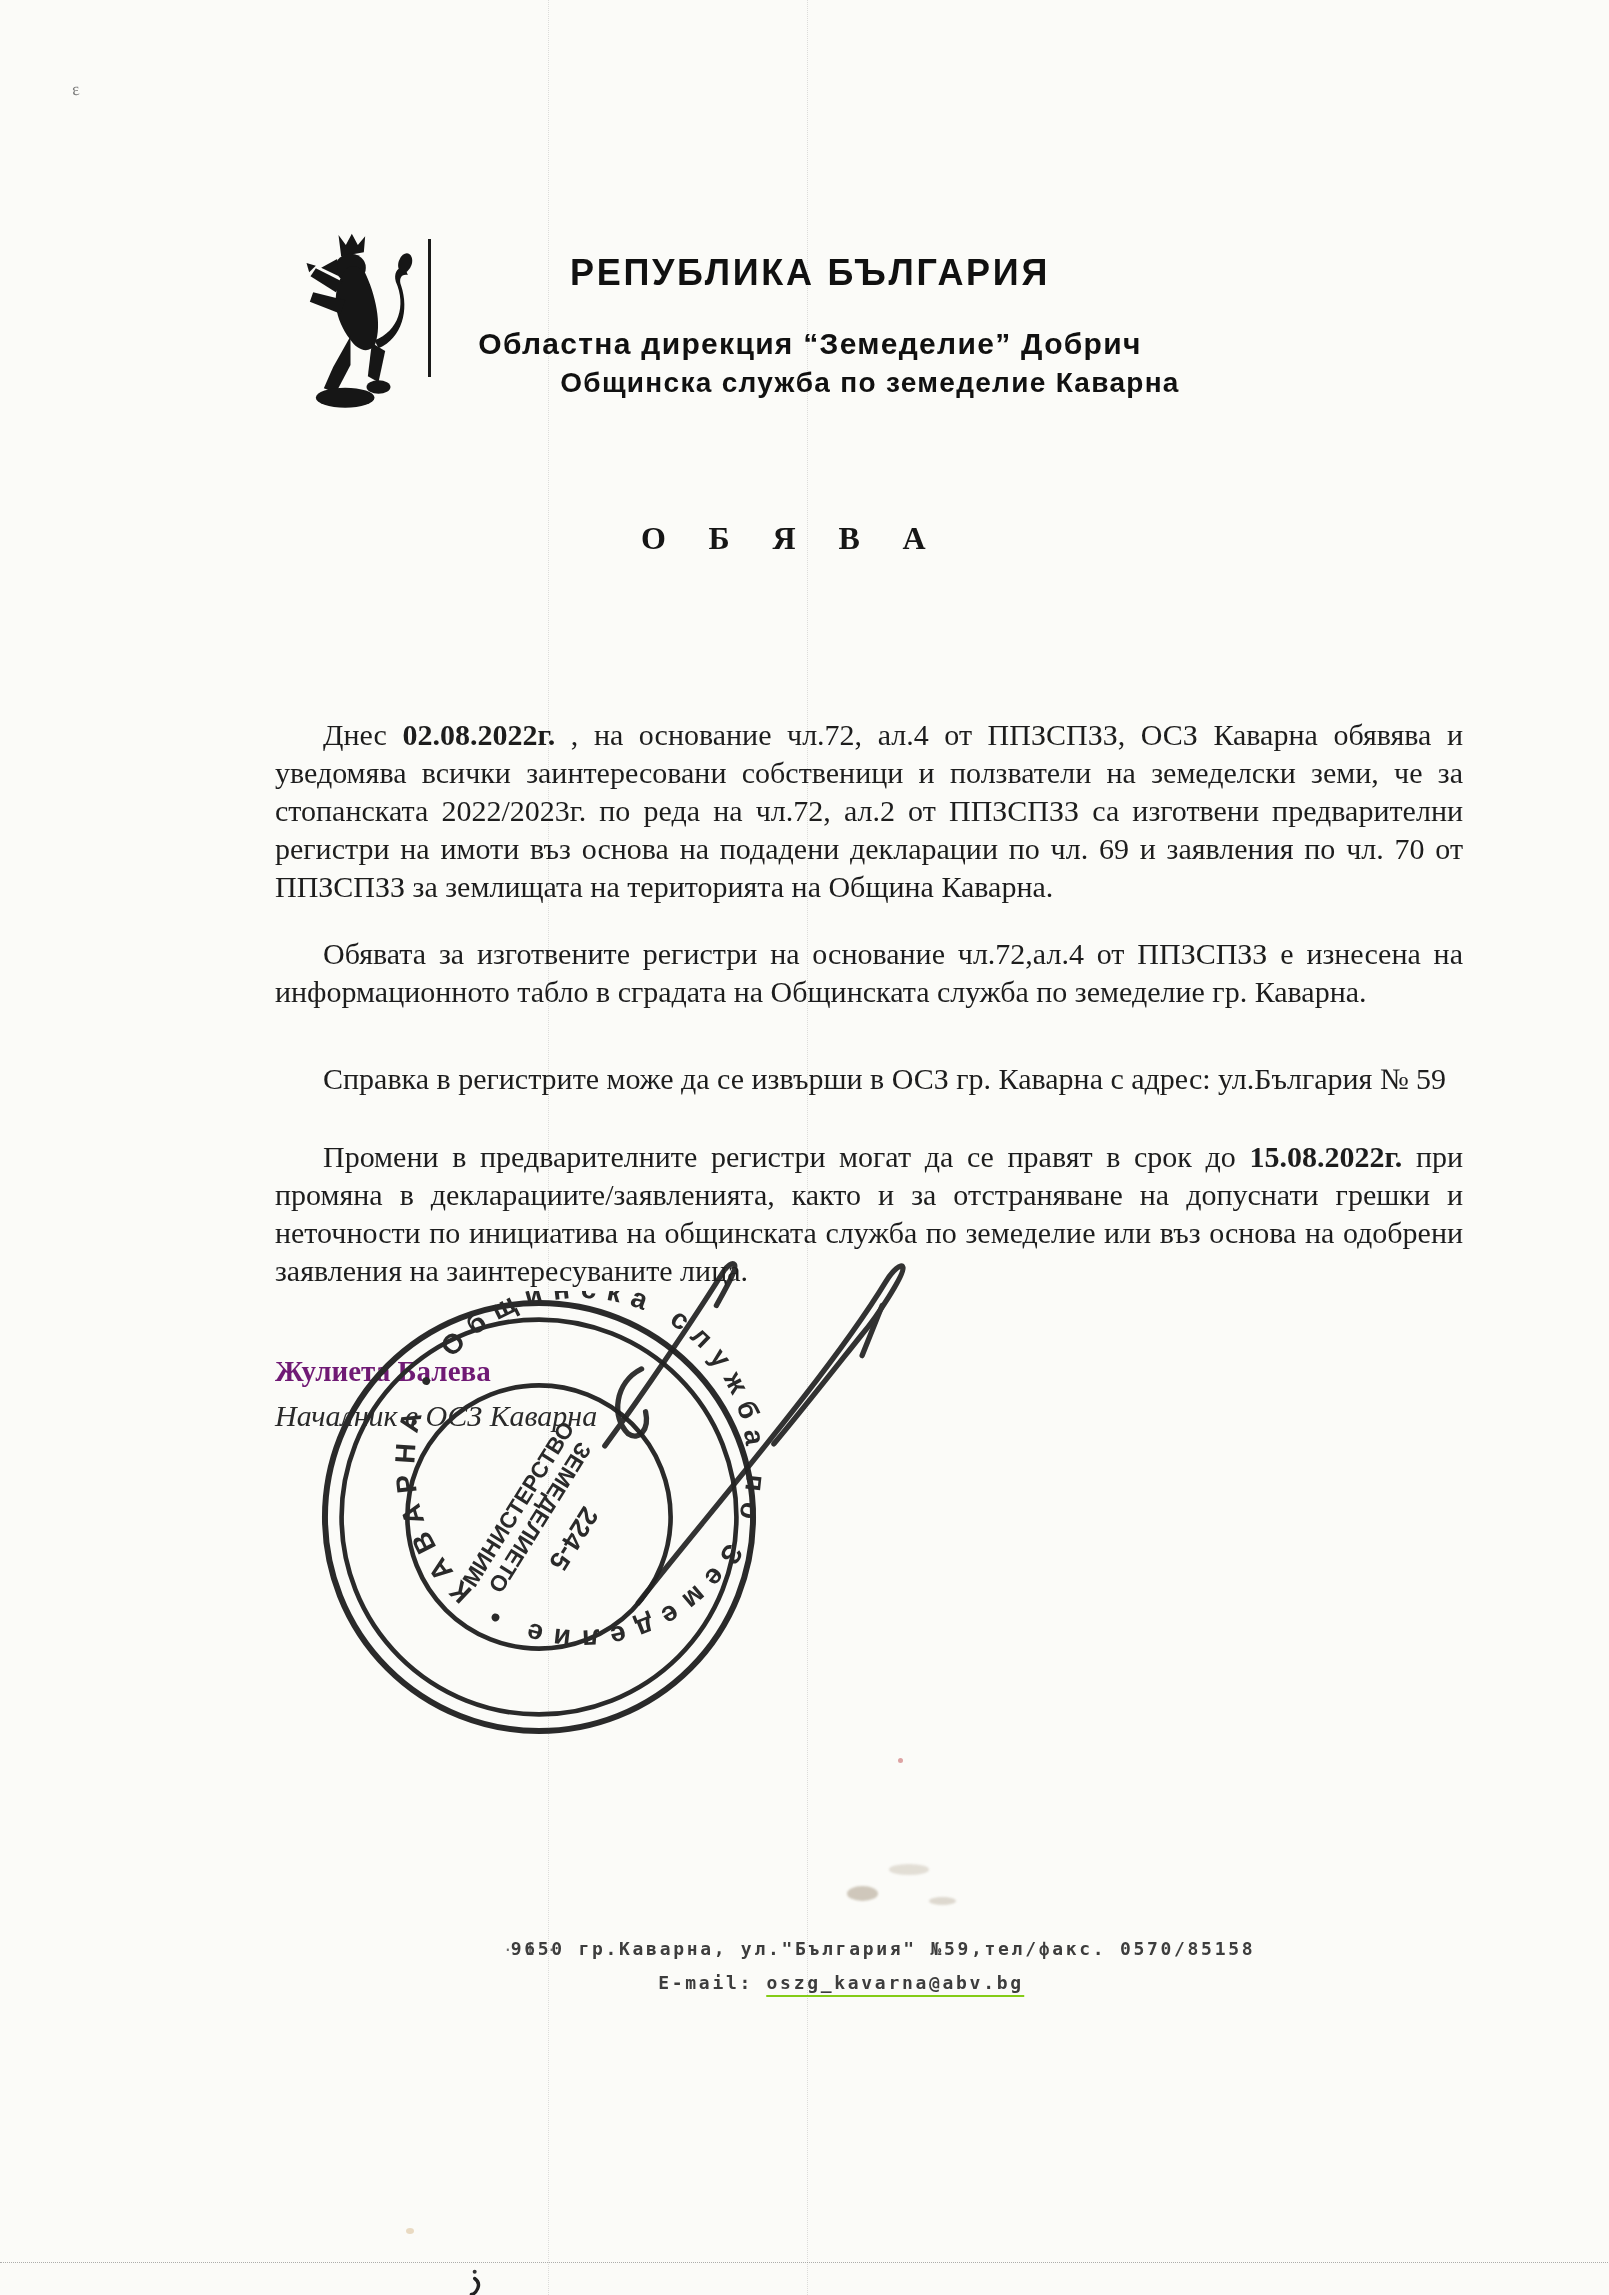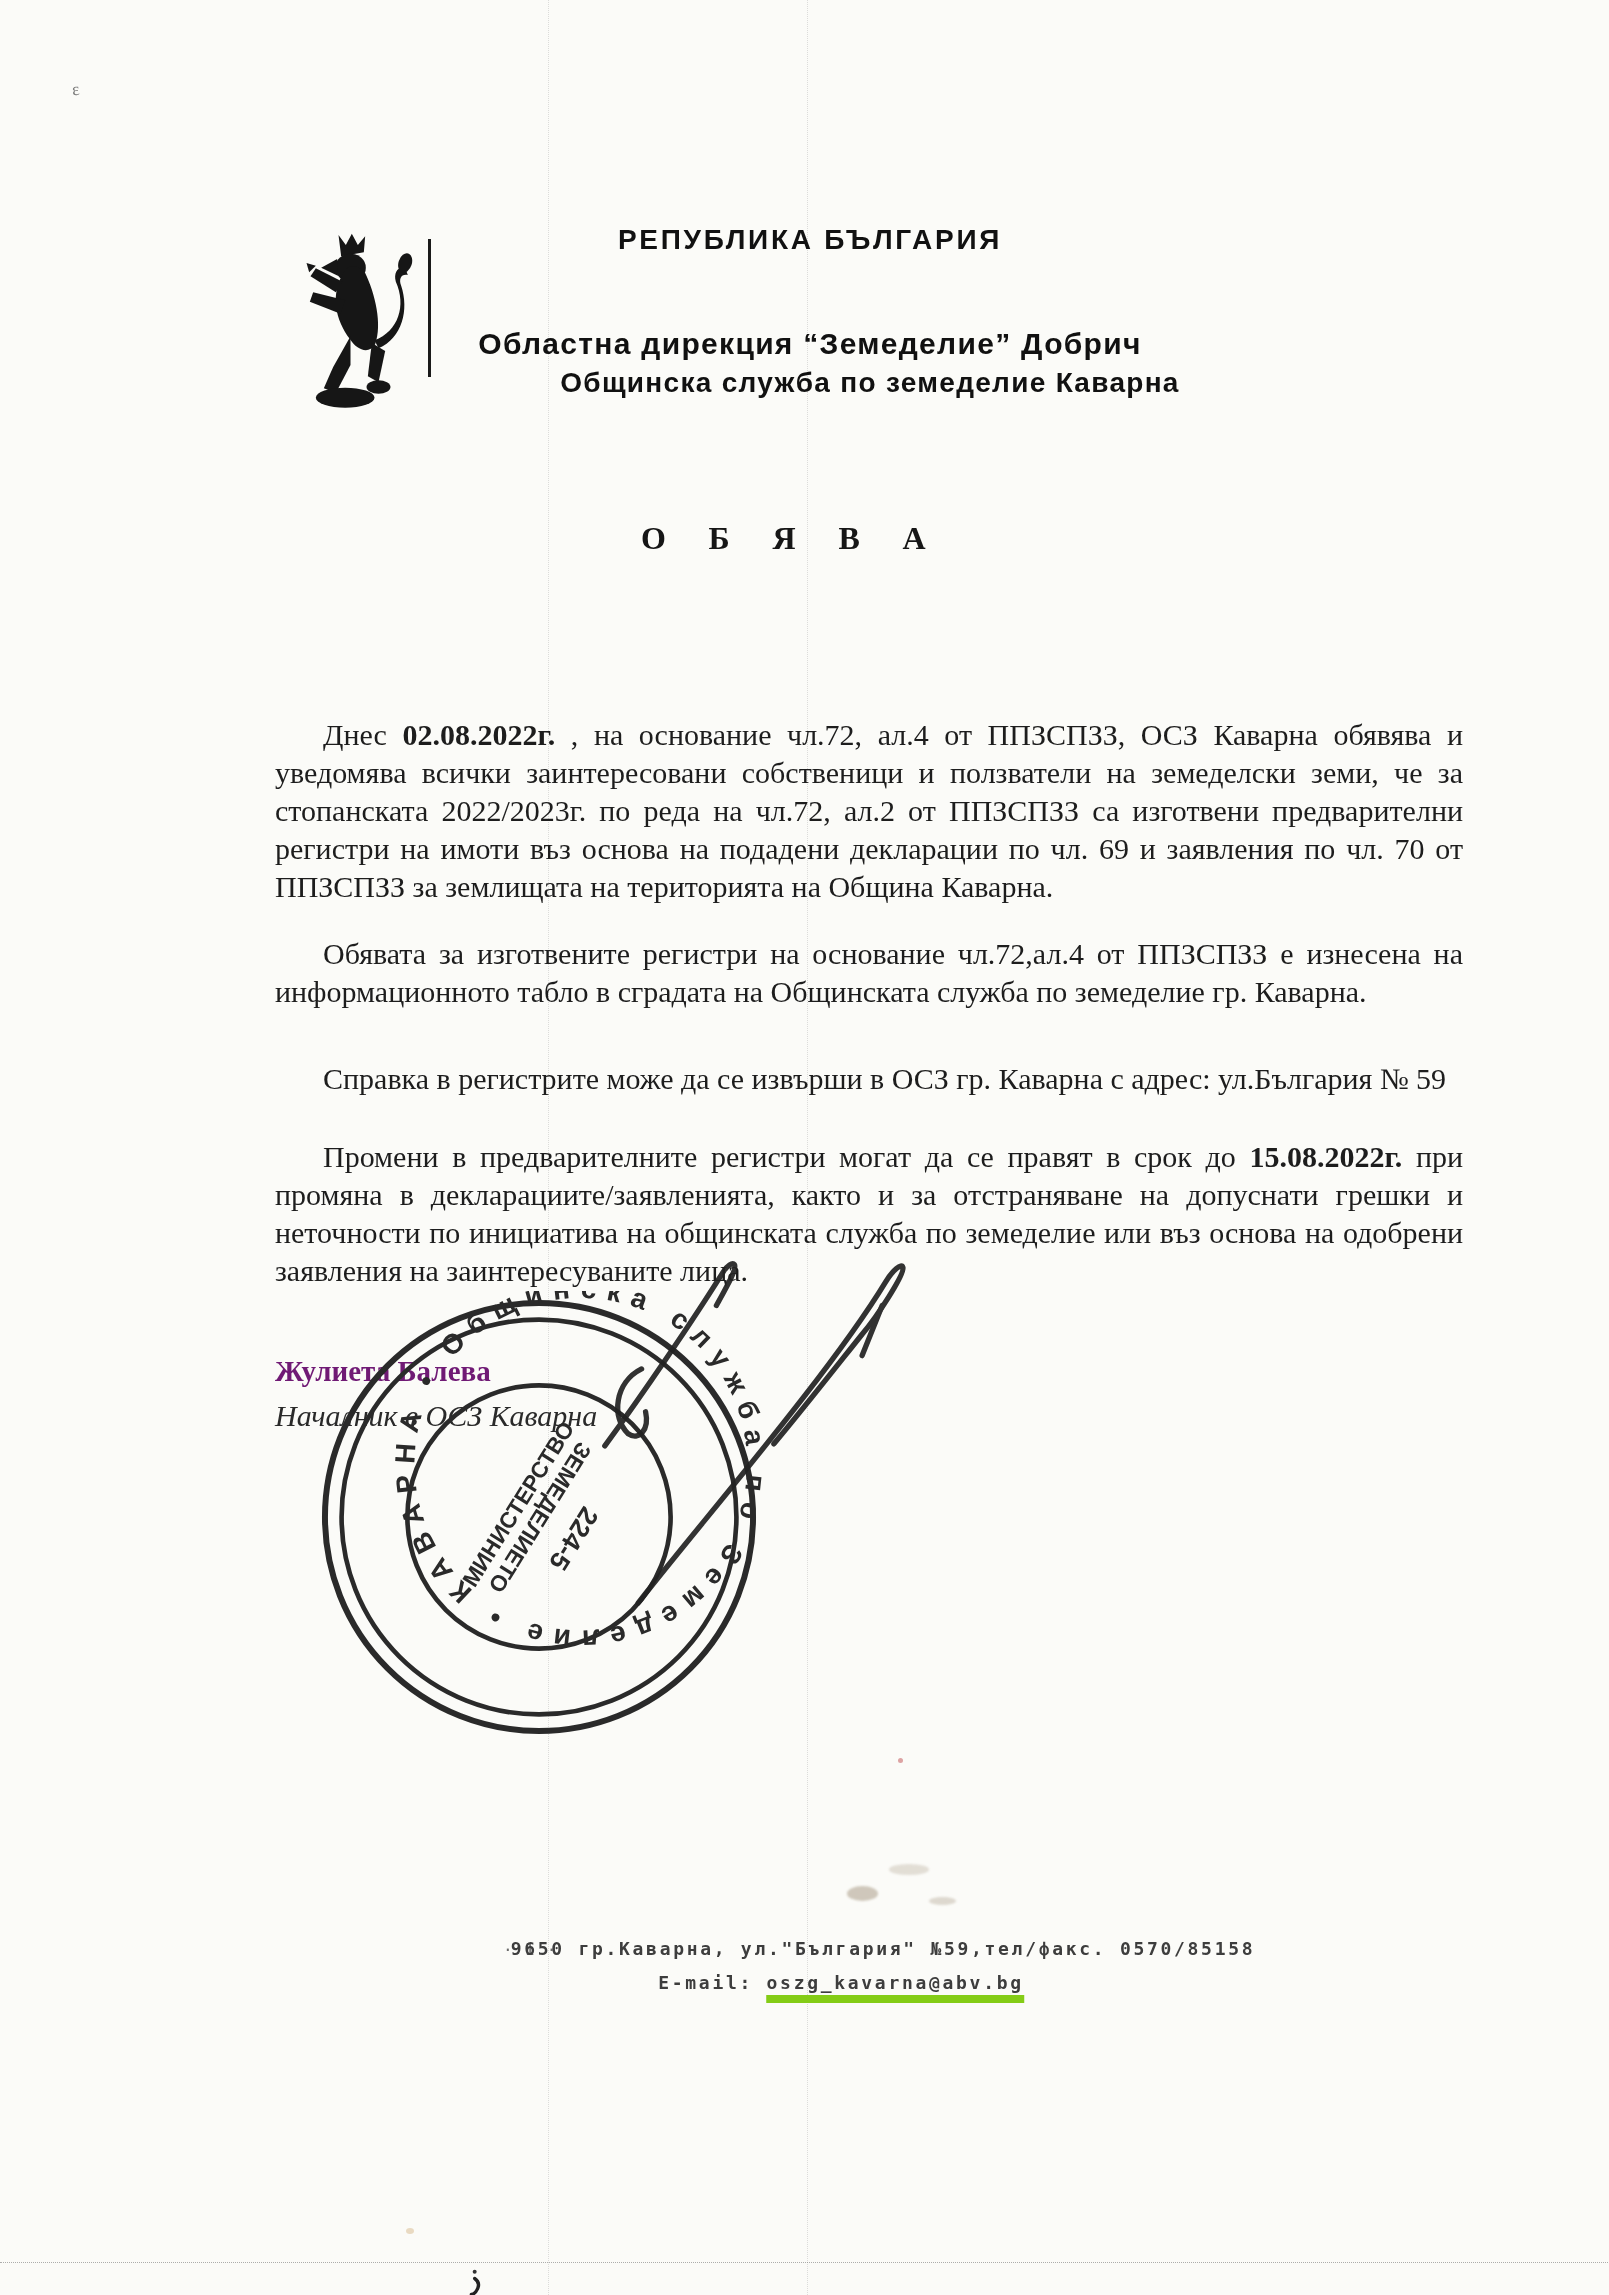--- a/index.html
+++ b/index.html
@@ -11,21 +11,21 @@
     font-family:"Liberation Serif", serif;
     color:#1c1c1c;
   }
   
   .scanline-v{position:absolute;top:0;height:2295px;width:0;border-left:1.3px dotted rgba(140,140,140,.28);}
   .scanline-h{position:absolute;left:0;width:1610px;height:0;border-top:1.3px dotted rgba(110,110,110,.55);}
 
   
   .hdr-line{position:absolute;white-space:nowrap;transform:translateX(-50%);
     font-family:"Liberation Sans", sans-serif;font-weight:bold;color:#111;}
-  .hdr-1{top:224px;left:810px;font-size:28px;letter-spacing:2.7px;}
+  .hdr-1{top:252px;left:810px;font-size:36px;letter-spacing:2.7px;}
   .hdr-2{top:289px;left:823px;font-size:29px;letter-spacing:1.3px;}
   .hdr-3{top:327px;left:810px;font-size:30px;letter-spacing:1.3px;}
   .hdr-4{top:367px;left:870px;font-size:28px;letter-spacing:1.3px;}
   .logo-box{position:absolute;left:281px;top:231px;width:137px;height:180px;}
   .logo-sep{position:absolute;left:428px;top:239px;width:2.7px;height:138px;background:#1a1a1a;}
 
   
   .doc-title{position:absolute;top:520px;left:792px;transform:translateX(-50%);
     font-size:32px;font-weight:bold;letter-spacing:17.4px;white-space:nowrap;color:#161616;}
 
@@ -43,21 +43,21 @@
   .sig-pos{position:absolute;left:275px;top:1399px;font-size:30px;font-style:italic;color:#2a2a2a;}
   .stamp-box{position:absolute;left:313px;top:1291px;width:452px;height:452px;}
   .sig-strokes{position:absolute;left:548px;top:1242px;width:401px;height:401px;}
 
   
   .ftr{position:absolute;white-space:nowrap;transform:translateX(-50%);
     font-family:"DejaVu Sans Mono", monospace;font-weight:bold;
     letter-spacing:2.7px;font-size:18px;color:#3d3d3d;}
   .ftr-1{top:1938px;left:883px;}
   .ftr-2{top:1972px;left:841px;}
-  .ftr-email{border-bottom:8px solid #84cc16;padding-bottom:2px;}
+  .ftr-email{border-bottom:2px solid #84cc16;padding-bottom:2px;}
   .ftr-artifact{position:absolute;top:1940px;left:503px;font-family:"DejaVu Sans Mono", monospace;
     font-size:16px;color:#6a6a6a;letter-spacing:1.3px;}
 
   
   .mark-topleft{position:absolute;left:72px;top:79px;font-size:17.4px;color:#777;transform:rotate(-8deg);}
   .speck{position:absolute;border-radius:50%;}
   .speck-red{left:898px;top:1758px;width:5.3px;height:5.3px;background:#dda3a3;}
   .speck-beige{left:406px;top:2228px;width:8px;height:6px;background:#e9dac2;}
   .smudge{position:absolute;background:#9a8a72;opacity:.45;filter:blur(1.3px);border-radius:50%;}
   .sm1{left:847px;top:1886px;width:31px;height:14.7px;}

